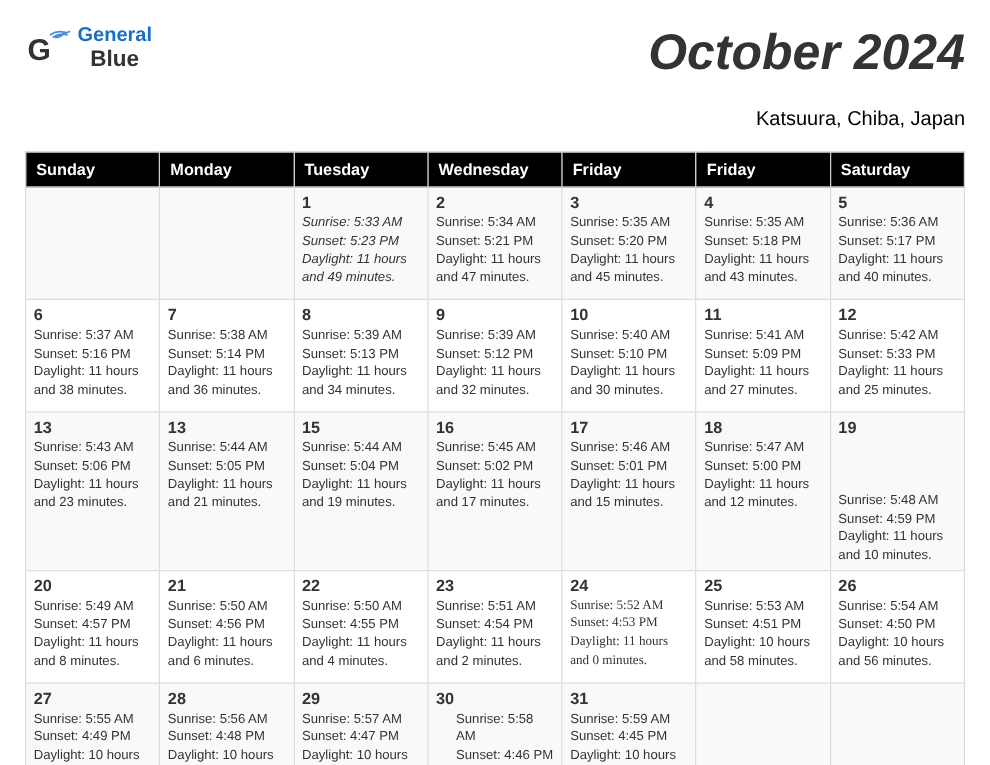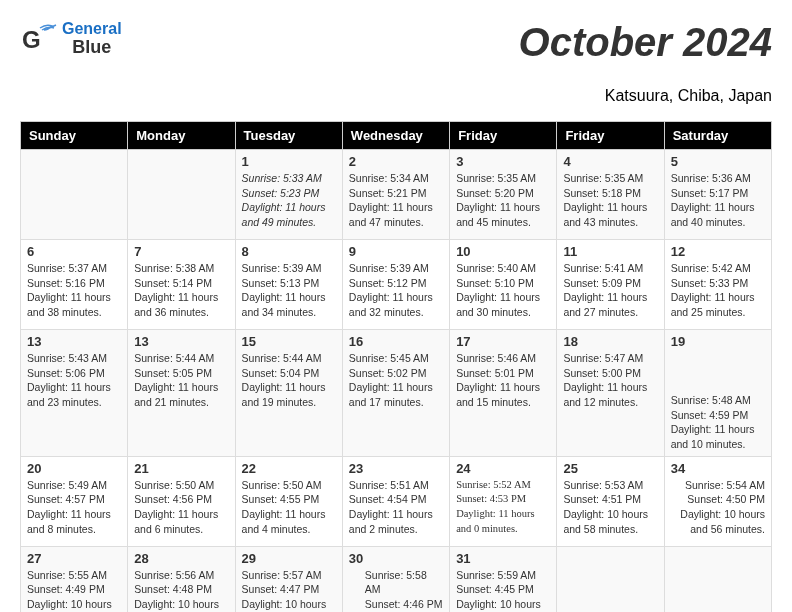--- a/index.html
+++ b/index.html
@@ -269,22 +269,22 @@
 Sunset: 4:53 PM
 Daylight: 11 hours and 0 minutes.</div>
         </td>
         <td>
           <span class="day-num">25</span>
           <div class="cell-content" style="white-space: pre-line;">Sunrise: 5:53 AM
 Sunset: 4:51 PM
 Daylight: 10 hours and 58 minutes.</div>
         </td>
         <td>
-          <span class="day-num">34</span>
-          <div class="cell-content" style="white-space: pre-line; text-align: right;">Sunrise: 5:54 AM
+          <span class="day-num">26</span>
+          <div class="cell-content" style="white-space: pre-line;">Sunrise: 5:54 AM
 Sunset: 4:50 PM
 Daylight: 10 hours and 56 minutes.</div>
         </td>
       </tr>
       <tr>
         <td>
           <span class="day-num">27</span>
           <div class="cell-content" style="white-space: pre-line;">Sunrise: 5:55 AM
 Sunset: 4:49 PM
 Daylight: 10 hours and 54 minutes.</div>

